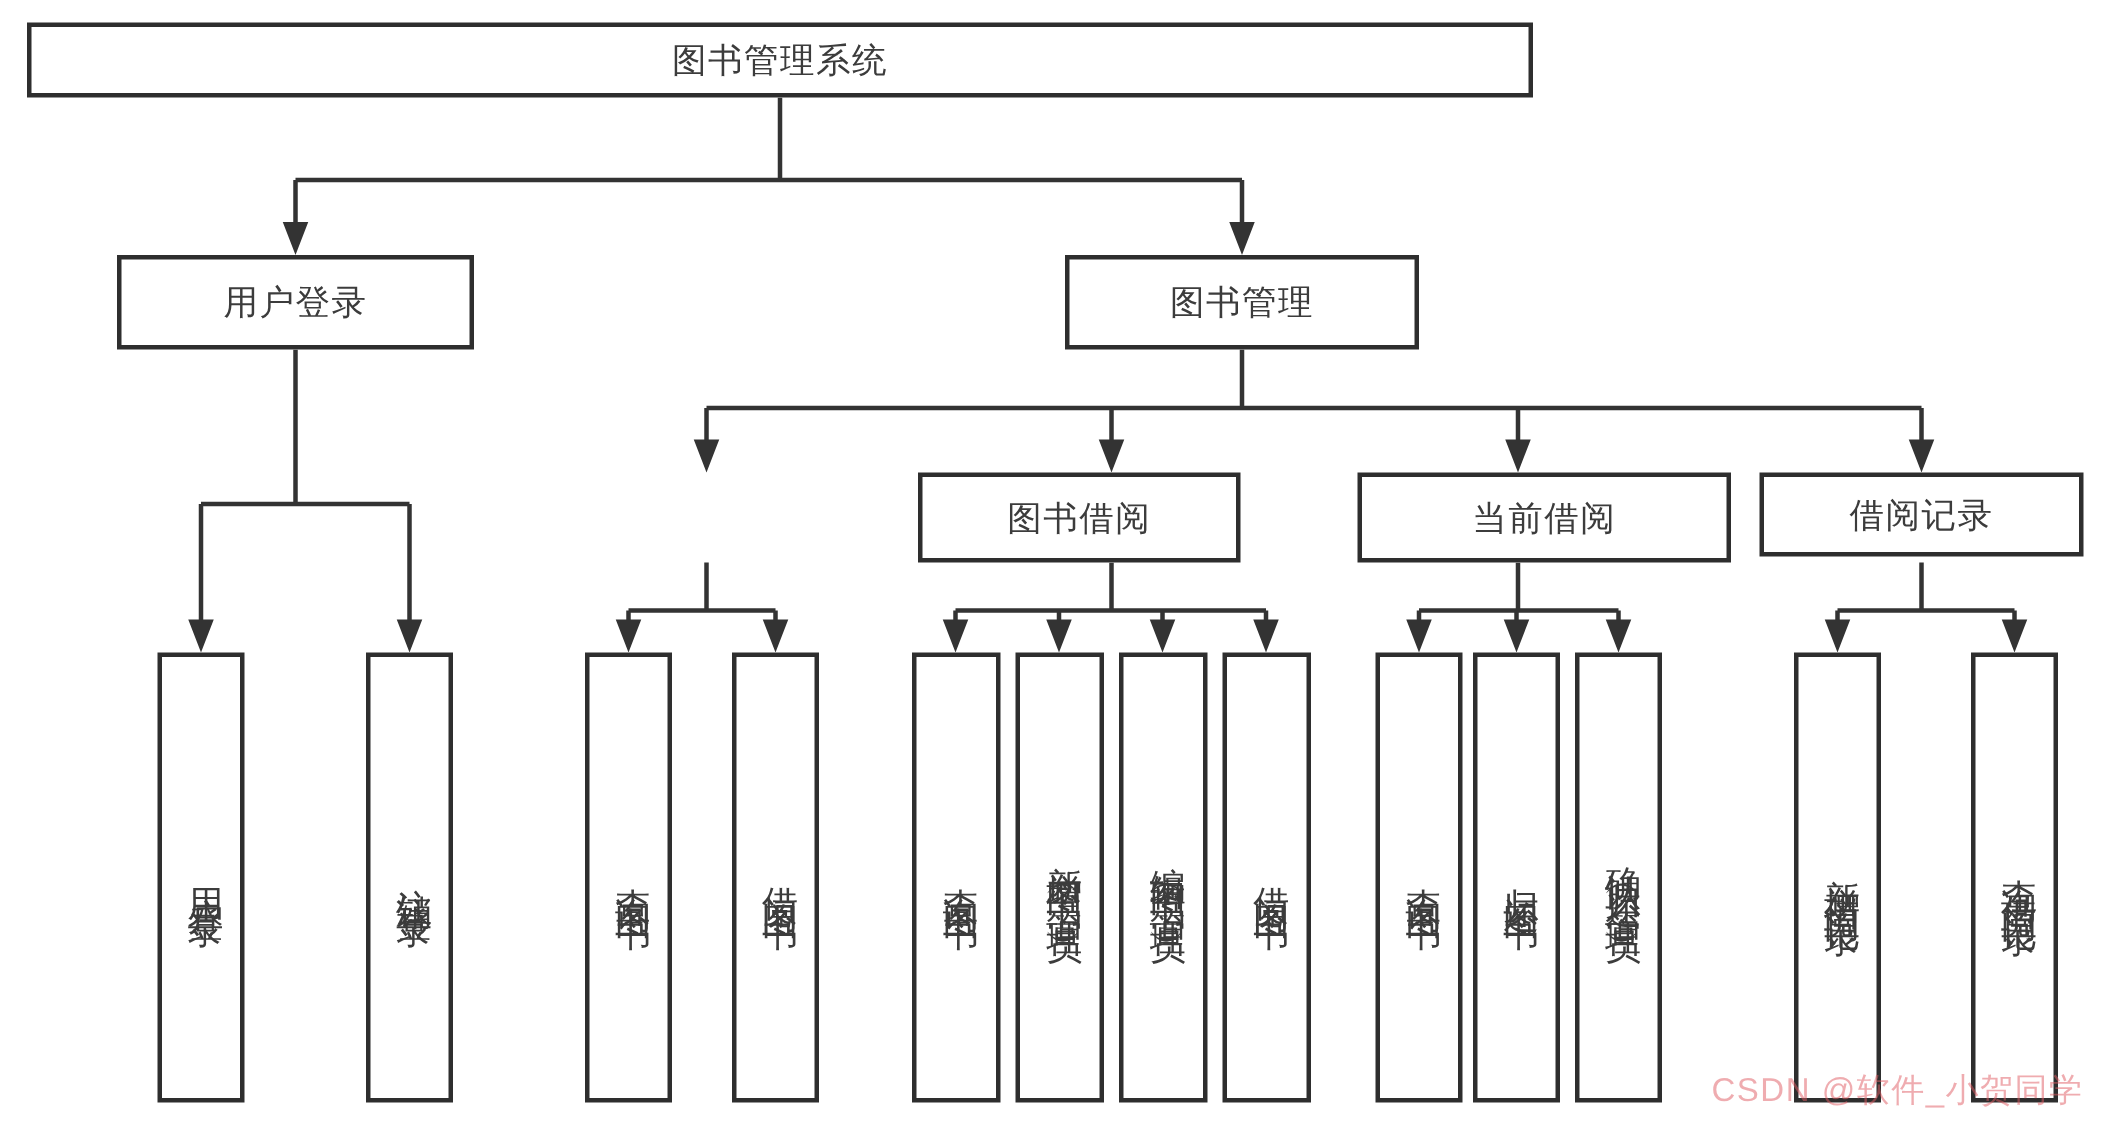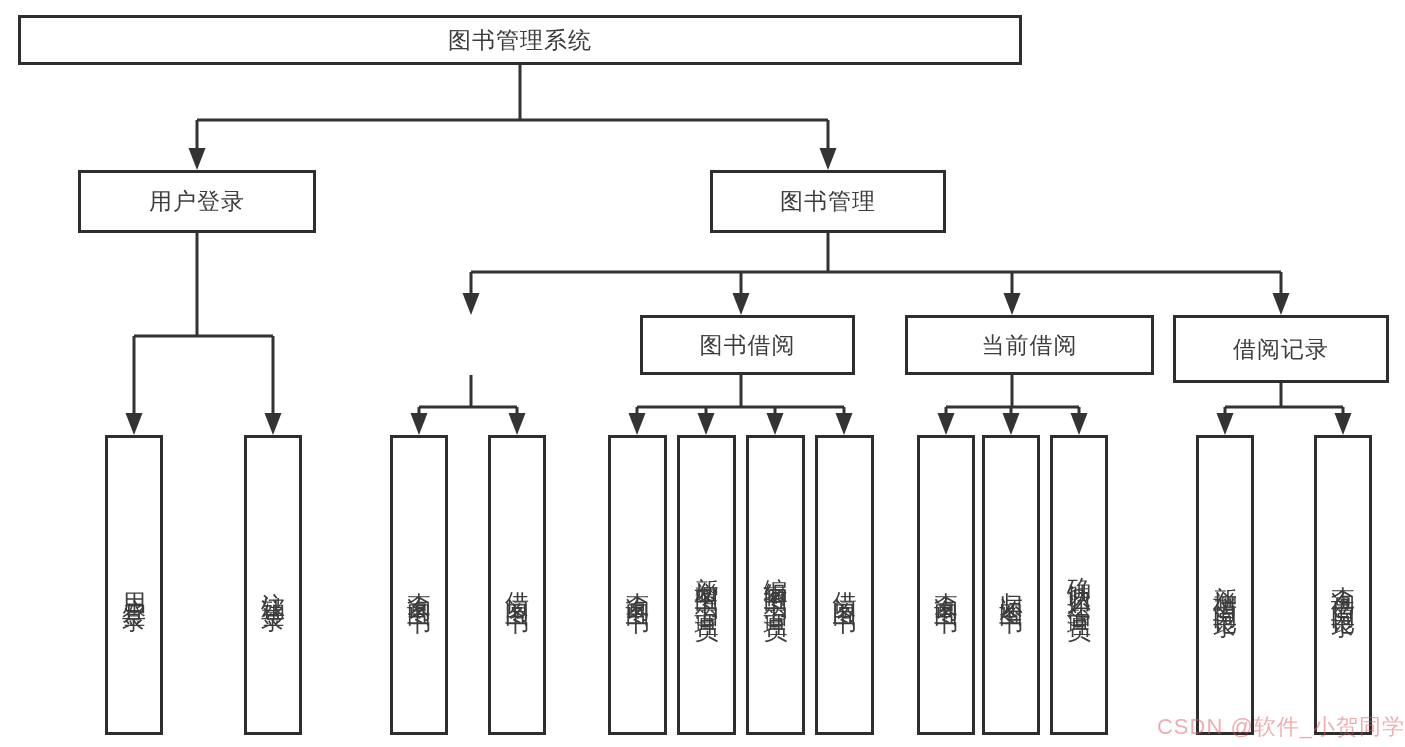--- a/index.html
+++ b/index.html
@@ -18,35 +18,36 @@
     overflow:hidden;
   }
   .connector-layer{position:absolute;left:0;top:0;width:1405px;height:747px;}
   .node{
     position:absolute;
     box-sizing:border-box;
     border:3px solid var(--box-border);
     background:#fff;
     display:flex;align-items:center;justify-content:center;
     color:var(--text);
+    font-family:Liberation Mono, monospace;
   }
   .hbox{font-size:23px;letter-spacing:1px;}
   .vbox{width:58px;top:435px;height:300px;}
   .vlabel{
     writing-mode:vertical-rl;
     text-orientation:mixed;
     font-size:24px;
     letter-spacing:6px;
     line-height:1;
     color:var(--text);
     white-space:nowrap;
   }
   .watermark{
     position:absolute;
-    right:0;bottom:5px;
+    right:16px;bottom:5px;
     font-size:22px;
     color:var(--watermark);
     opacity:0.5;
     letter-spacing:1px;
     z-index:10;
   }
 </style>
 </head>
 <body>
 
@@ -76,27 +77,27 @@
     <span>图书管理系统</span>
   </div>
 
   <div class="node hbox" style="left:78px;top:170px;width:238px;height:63px;">
     <span>用户登录</span>
   </div>
   <div class="node hbox" style="left:710px;top:170px;width:236px;height:63px;text-align:center;">
     <span>图书管理</span>
   </div>
 
-  <div class="node hbox" style="left:640px;top:315px;width:215px;height:60px;">
+  <div class="node hbox" style="left:612px;top:315px;width:215px;height:60px;">
     <span>图书借阅</span>
   </div>
   <div class="node hbox" style="left:905px;top:315px;width:249px;height:60px;">
     <span>当前借阅</span>
   </div>
-  <div class="node hbox" style="left:1173px;top:315px;width:216px;height:68px;">
+  <div class="node hbox" style="left:1173px;top:315px;width:216px;height:56px;">
     <span>借阅记录</span>
   </div>
 
   <div class="node vbox" style="left:105px;">
     <span class="vlabel">用户登录</span>
   </div>
   <div class="node vbox" style="left:244px;">
     <span class="vlabel">注销登录</span>
   </div>
 

